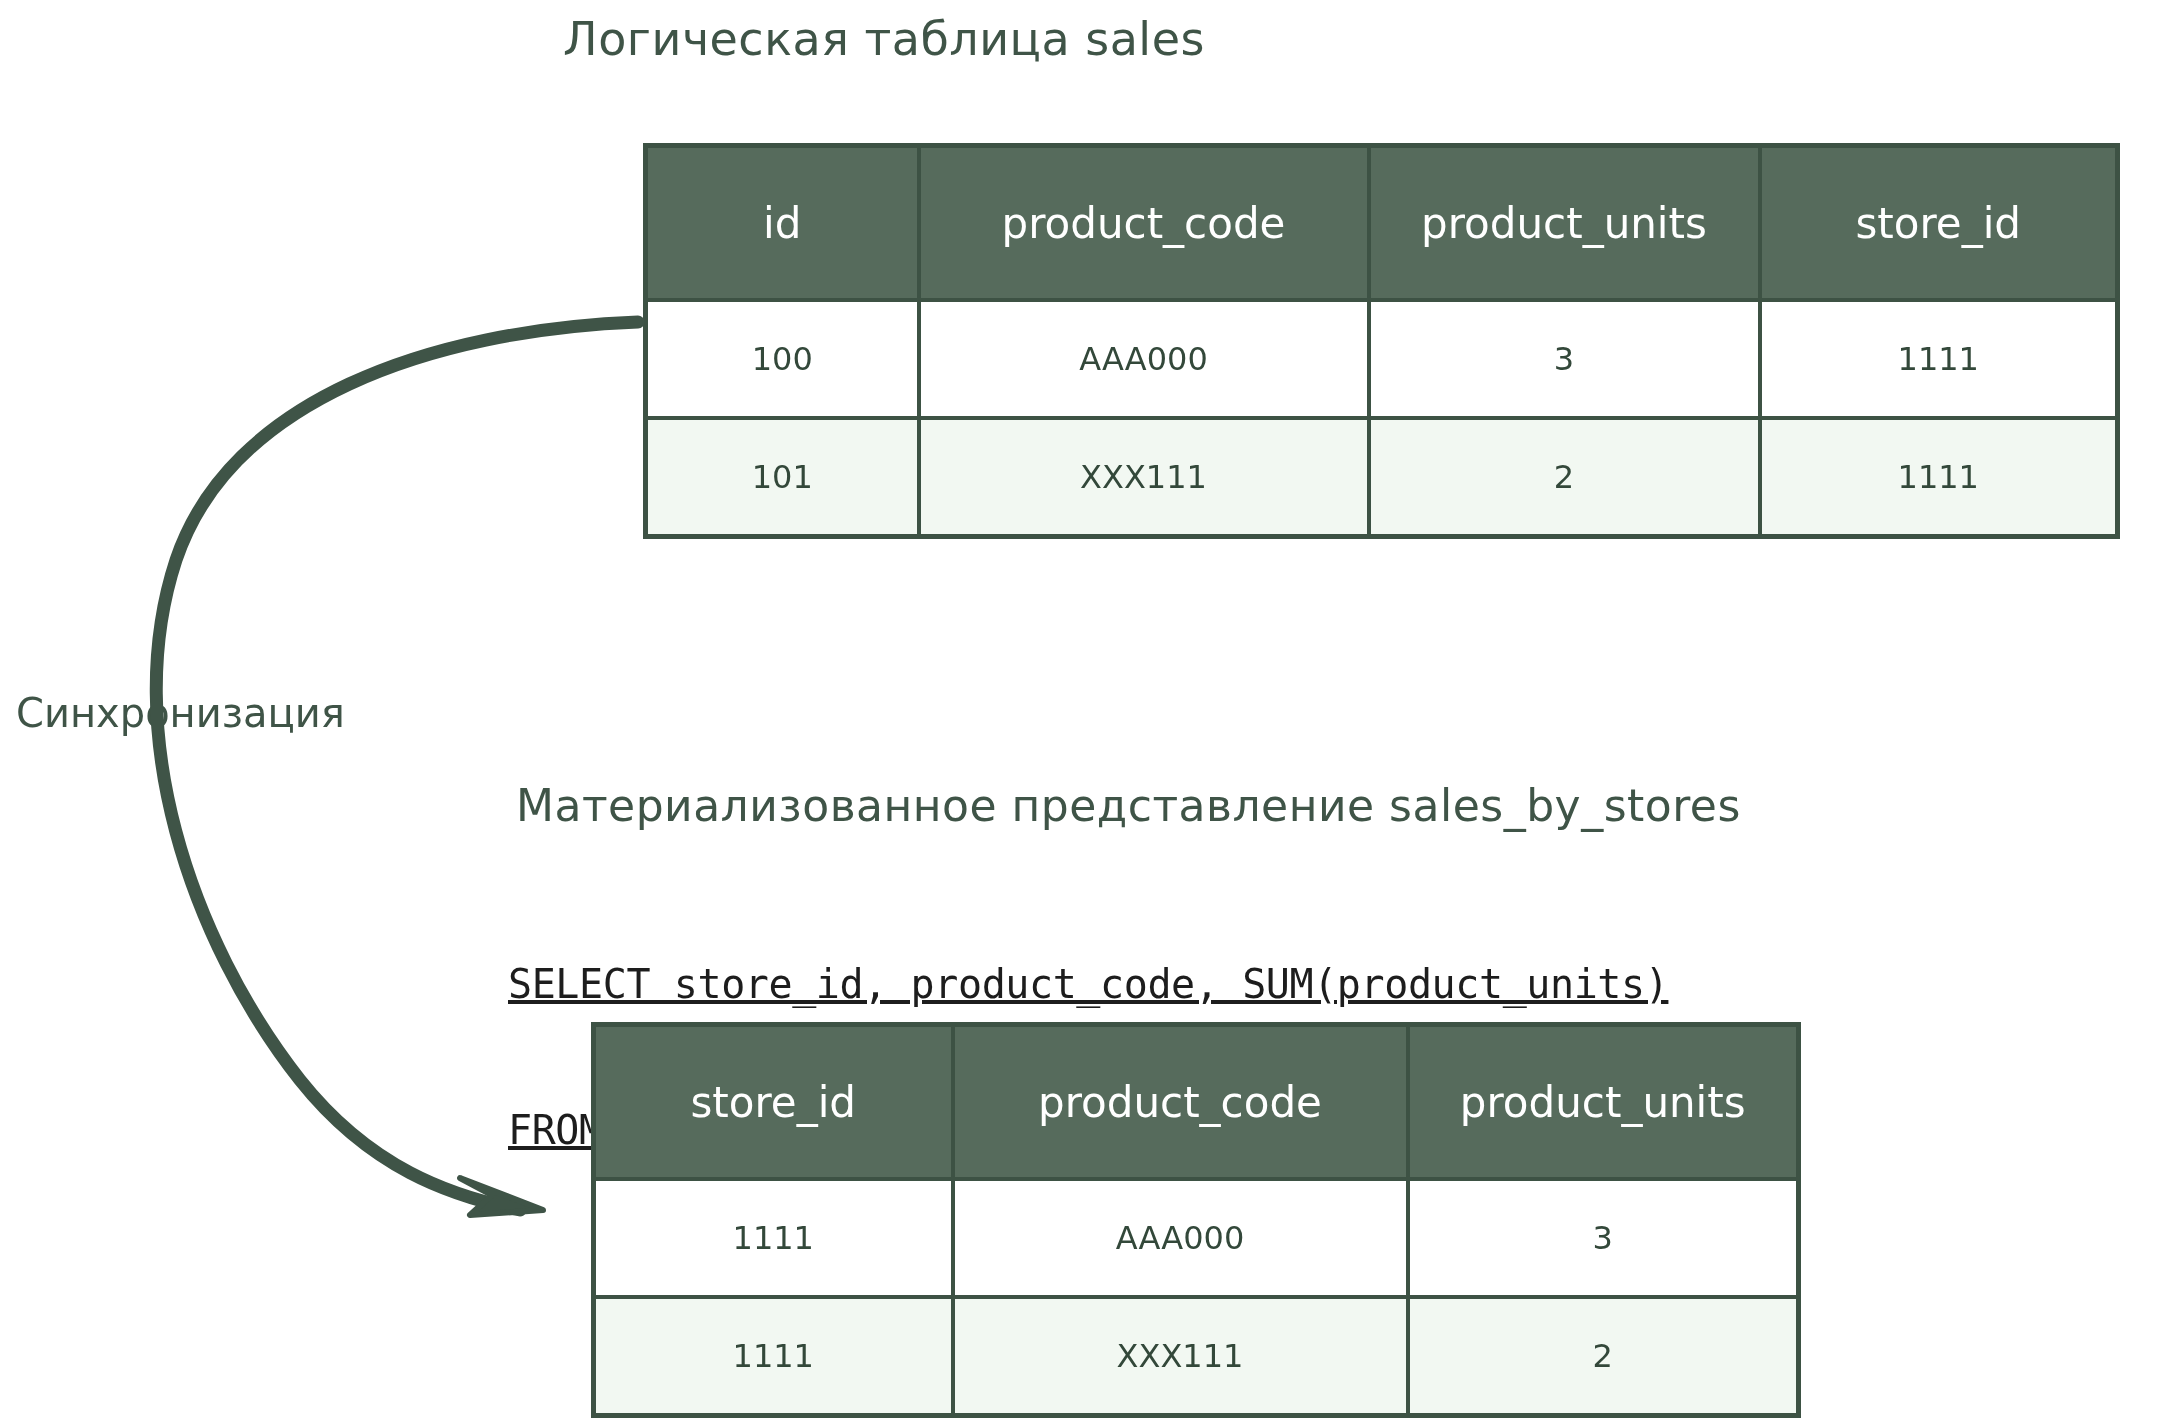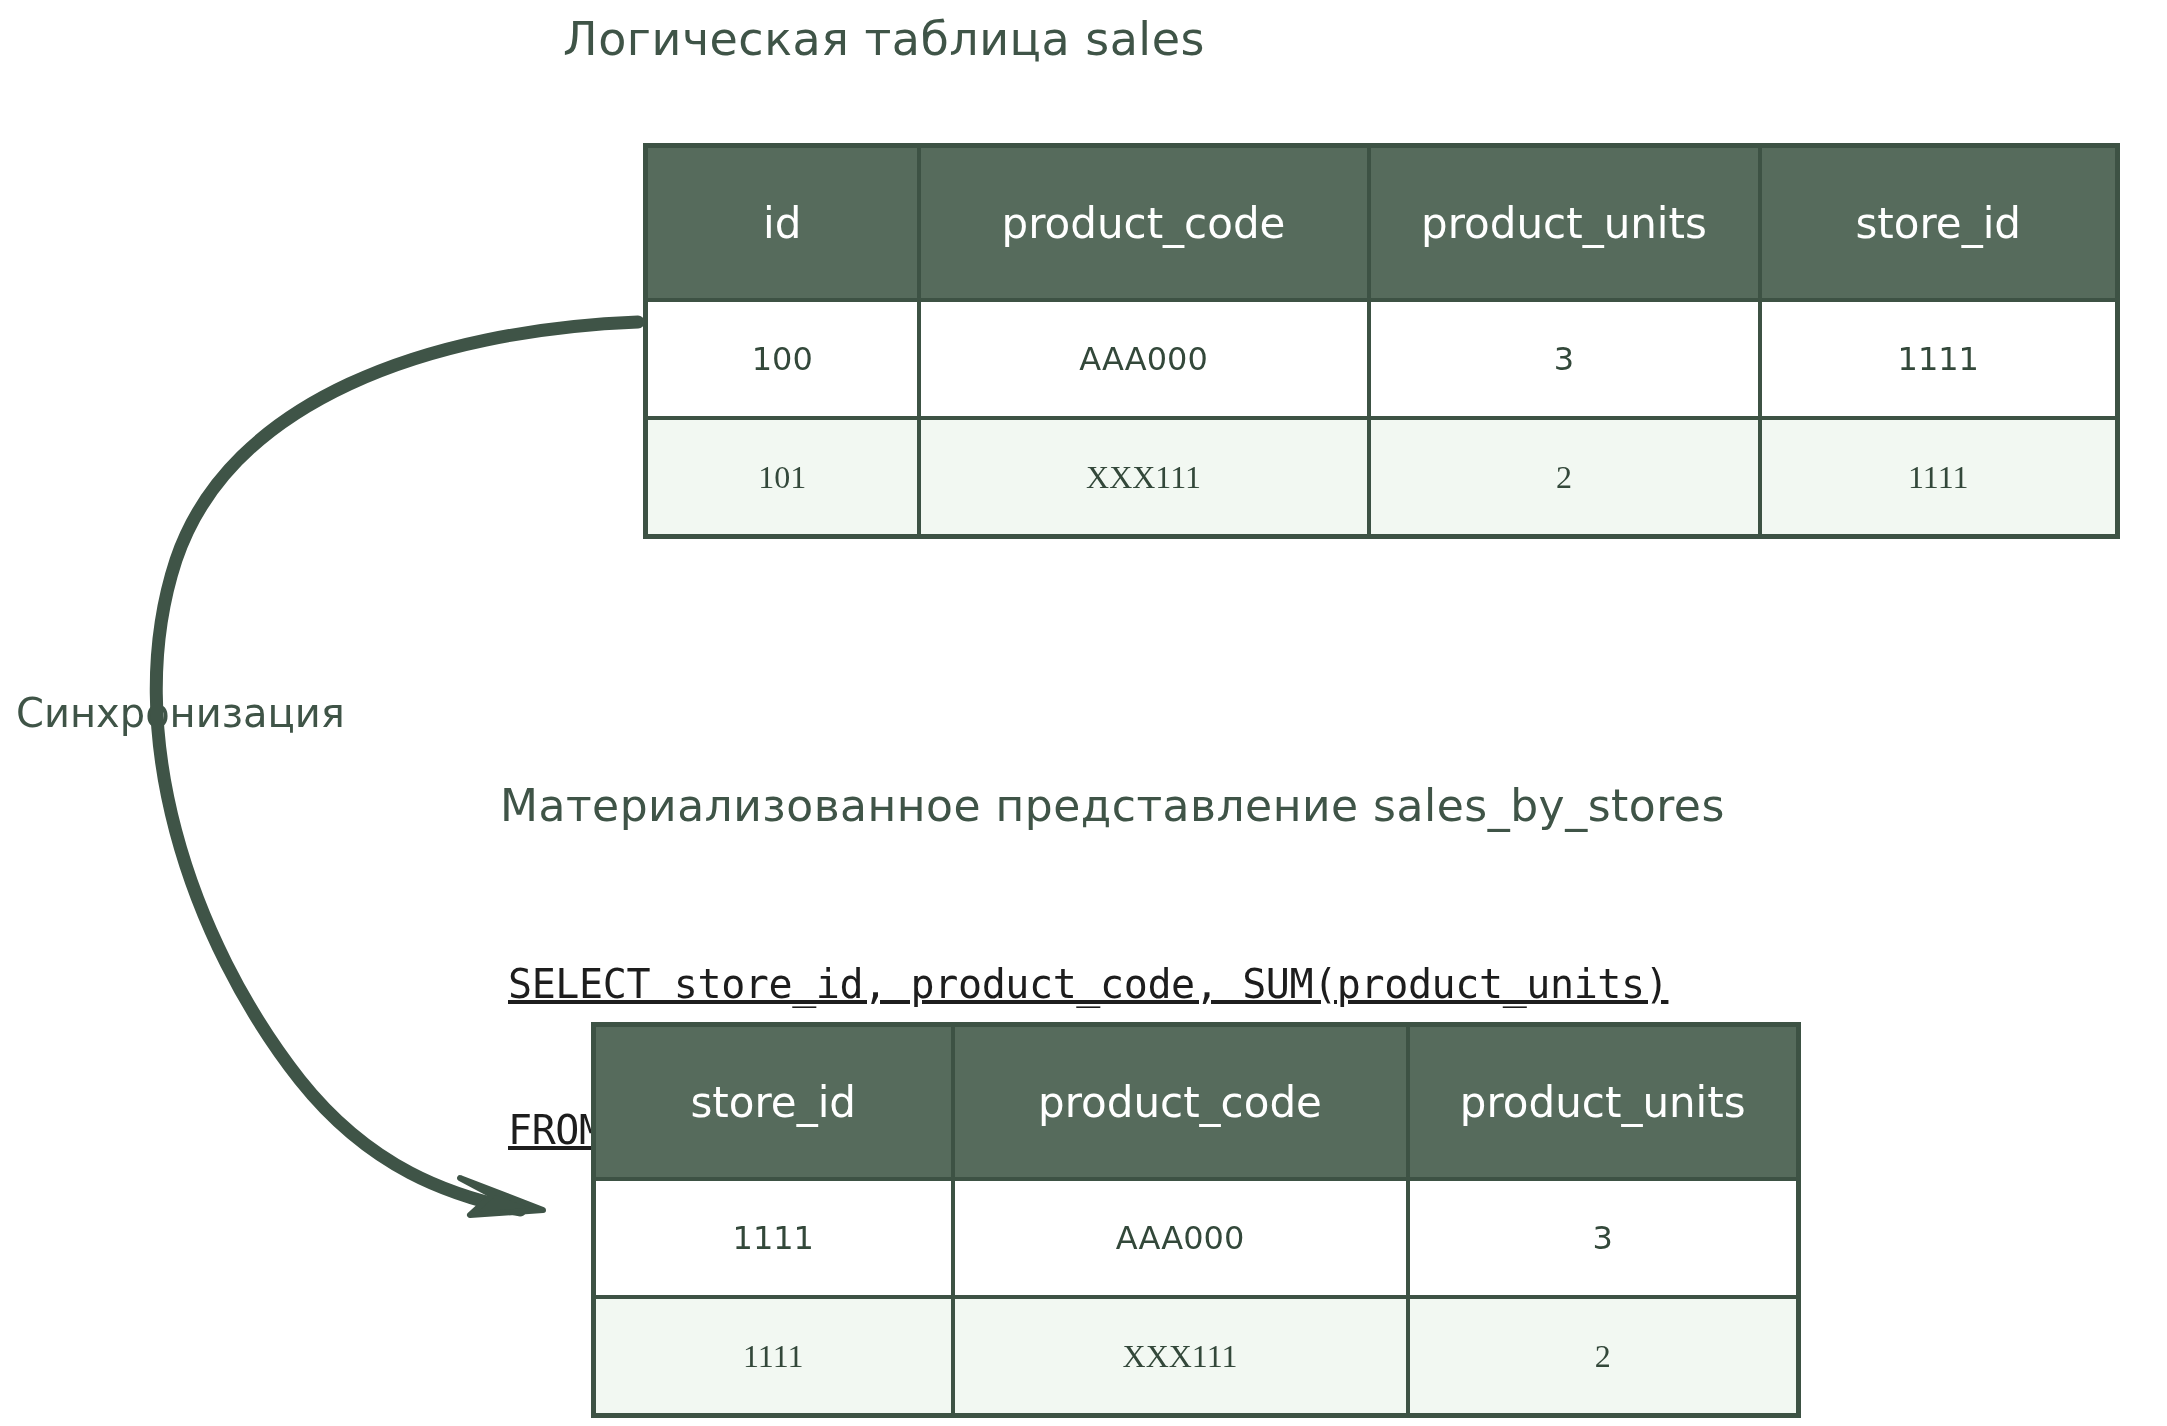--- a/index.html
+++ b/index.html
@@ -31,21 +31,21 @@
     letter-spacing: 0.5px;
   }
   #title-sales {
     left: 0;
     top: 12px;
     width: 1768px;
     text-align: center;
     font-size: 46px;
   }
   #title-mv {
-    left: 500px;
+    left: 516px;
     top: 780px;
     font-size: 44px;
   }
 
   
   .sql {
     position: absolute;
     left: 508px;
     top: 862px;
     font-family: "DejaVu Sans Mono", monospace;
@@ -88,21 +88,20 @@
     font-size: 42px;
     height: 150px;
   }
   .dtable tbody td {
     font-size: 32px;
     color: #33483a;
     height: 114px;
   }
   .dtable tbody tr.alt td {
     background: #f2f8f2;
-    font-family: Liberation Serif, serif;
   }
   .dtable tbody tr.plain td {
     background: #ffffff;
   }
 
   #table-sales {
     left: 643px;
     top: 143px;
     width: 1472px;
   }

